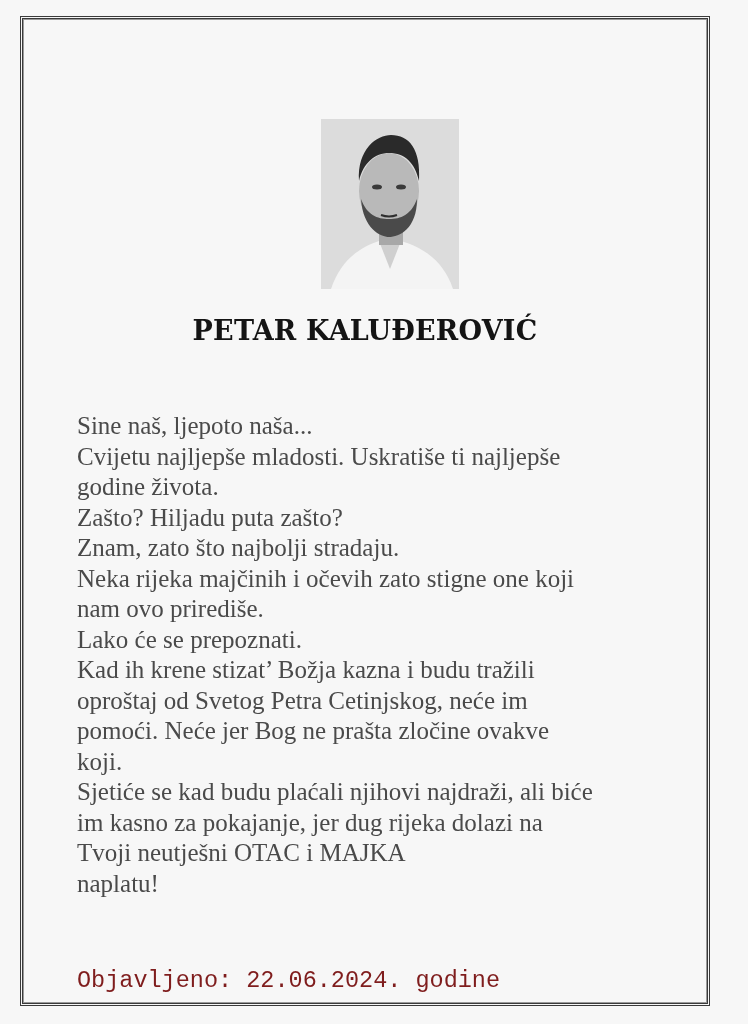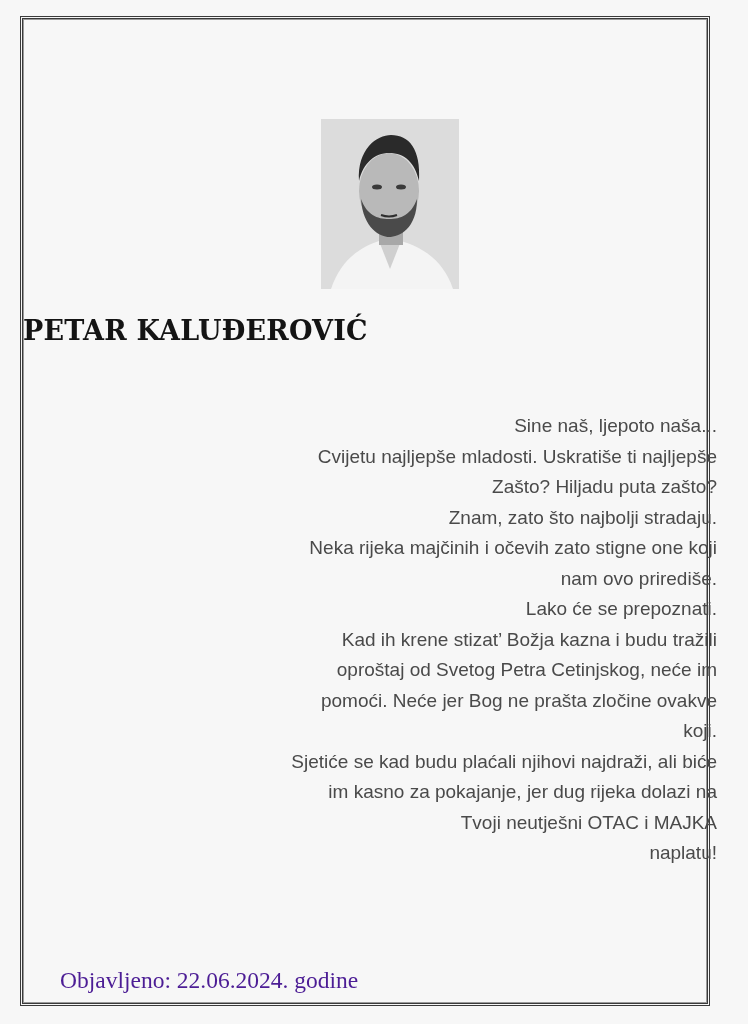--- a/index.html
+++ b/index.html
@@ -33,46 +33,45 @@
       height: 170px;
       background: linear-gradient(180deg, #d8d8d8 0%, #e2e2e2 100%);
       overflow: hidden;
     }
     .photo svg { display: block; }
     .name {
       position: absolute;
       left: 0;
       right: 0;
       top: 296px;
-      text-align: left;
+      text-align: center;
       font-family: "DejaVu Serif", "Liberation Serif", serif;
       font-weight: bold;
       font-size: 27px;
       letter-spacing: 0.2px;
       color: #141414;
     }
     .message {
       position: absolute;
       left: 54px;
       top: 392px;
       width: 640px;
-      font-family: Liberation Sans, sans-serif;
-      font-size: 19px;
+      font-family: Liberation Serif, serif;
+      font-size: 25px;
       line-height: 30.5px;
       color: #4a4a4a;
-      text-align: right;
     }
     .message .line { display: block; }
     .published {
       position: absolute;
-      left: 37px;
+      left: 54px;
       top: 948px;
-      font-family: Liberation Serif, serif;
+      font-family: Liberation Mono, monospace;
       font-size: 23.5px;
-      color: #4c1d95;
+      color: #7f1d1d;
     }
   </style>
 </head>
 <body>
 
 <div class="frame">
 
   <div class="photo" title="Portrait photo of Petar Kaluđerović">
     <svg width="138" height="170" viewBox="0 0 138 170">
       <rect width="138" height="170" fill="#dcdcdc"></rect>
@@ -93,20 +92,21 @@
 
       <path d="M60 96 Q 68 99 76 96" stroke="#2e2e2e" stroke-width="2" fill="none"></path>
     </svg>
   </div>
 
   <div class="name">PETAR KALUĐEROVIĆ</div>
 
   <div class="message">
     <span class="line">Sine naš, ljepoto naša...</span>
     <span class="line">Cvijetu najljepše mladosti. Uskratiše ti najljepše</span>
+    <span class="line">godine života.</span>
     <span class="line">Zašto? Hiljadu puta zašto?</span>
     <span class="line">Znam, zato što najbolji stradaju.</span>
     <span class="line">Neka rijeka majčinih i očevih zato stigne one koji</span>
     <span class="line">nam ovo prirediše.</span>
     <span class="line">Lako će se prepoznati.</span>
     <span class="line">Kad ih krene stizat’ Božja kazna i budu tražili</span>
     <span class="line">oproštaj od Svetog Petra Cetinjskog, neće im</span>
     <span class="line">pomoći. Neće jer Bog ne prašta zločine ovakve</span>
     <span class="line">koji.</span>
     <span class="line">Sjetiće se kad budu plaćali njihovi najdraži, ali biće</span>

